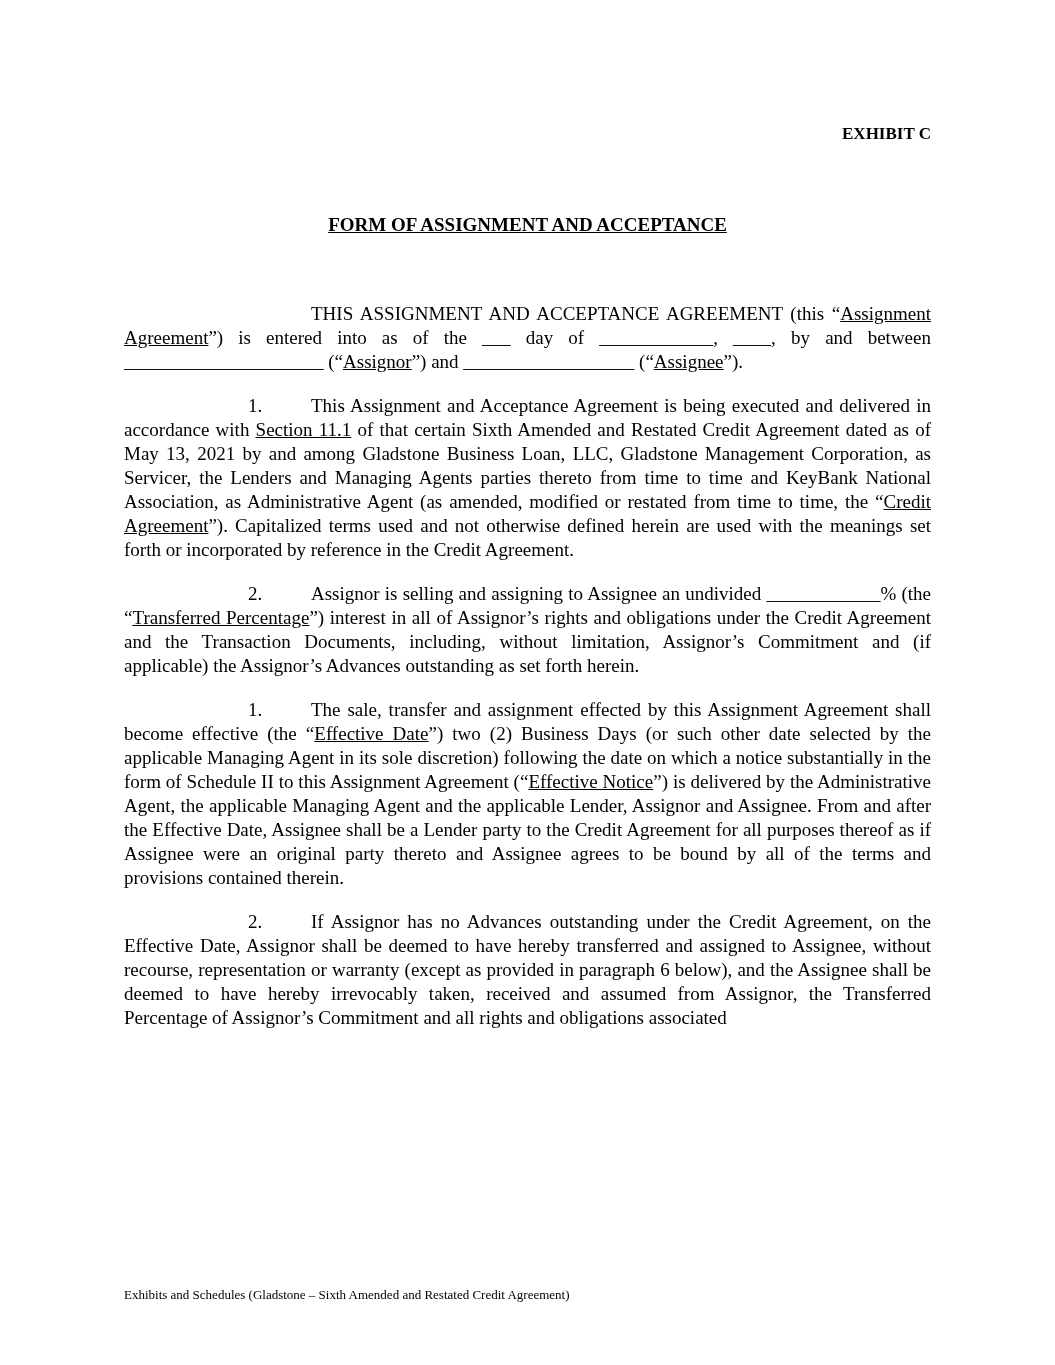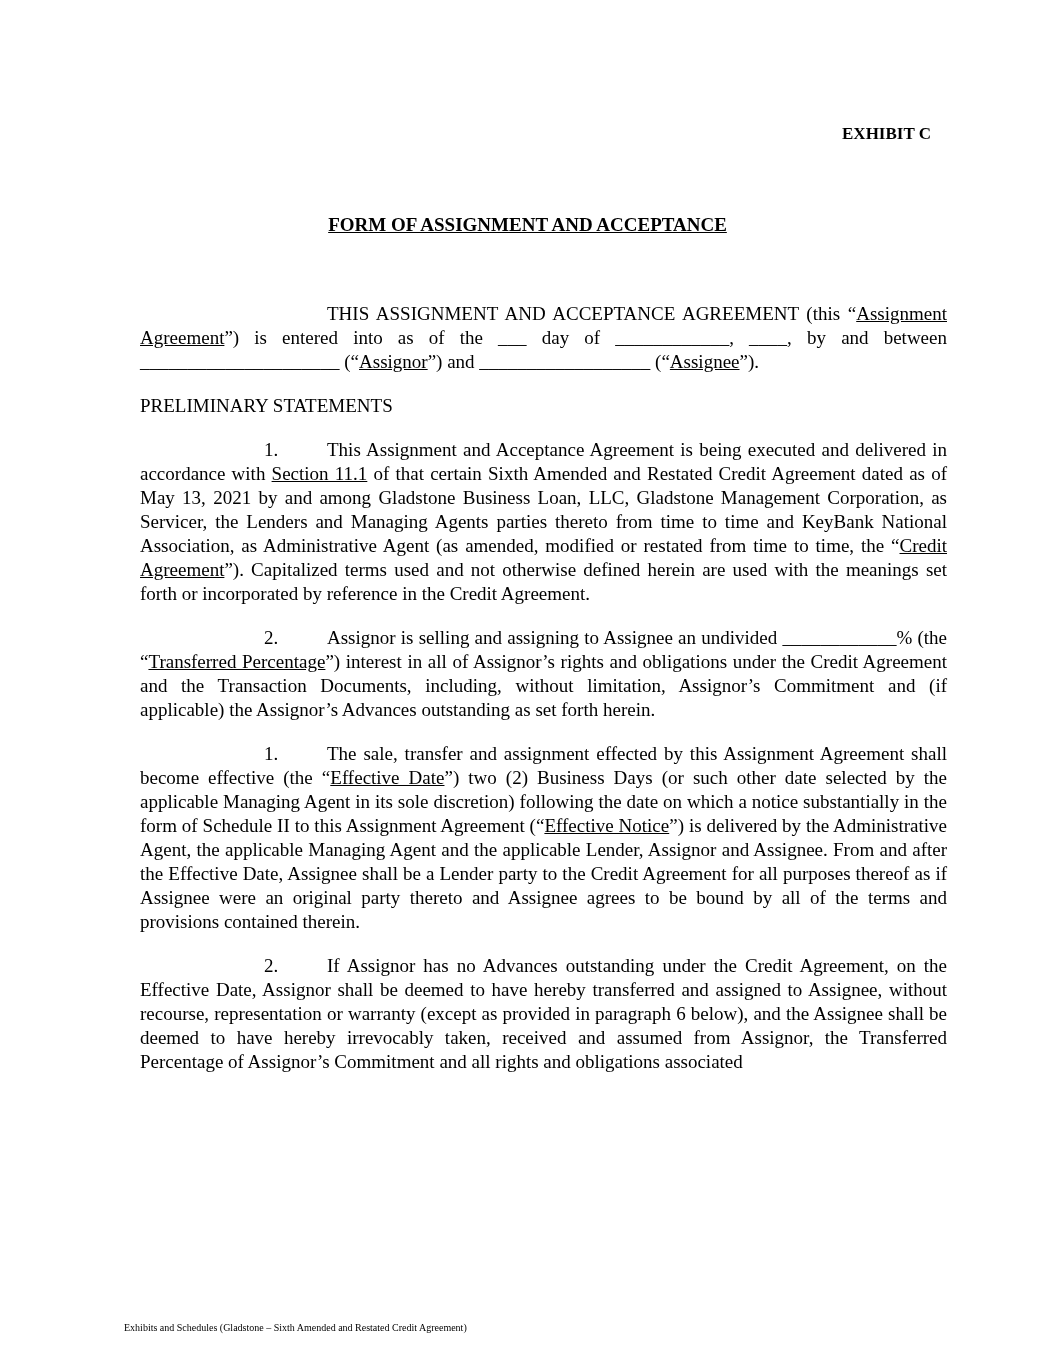--- a/index.html
+++ b/index.html
@@ -2,40 +2,39 @@
 <html><head>
 <meta charset="utf-8">
 <style>
   html, body { margin: 0; padding: 0; background: #ffffff; }
   body { width: 1055px; height: 1365px; position: relative; overflow: hidden;
          font-family: "Liberation Serif", "DejaVu Serif", serif; color: #000; }
   .page { position: absolute; left: 124px; top: 0; width: 807px; }
   .exhibit { position: absolute; top: 124px; right: 0; font-weight: bold; font-size: 17px; }
   .title { position: absolute; top: 214px; left: 0; width: 807px; text-align: center;
            font-weight: bold; font-size: 19px; text-decoration: underline; }
-  .body { position: absolute; top: 302px; left: 16px; width: 807px; font-size: 19px; line-height: 24px; }
+  .body { position: absolute; top: 302px; left: 0; width: 807px; font-size: 19px; line-height: 24px; }
   .p { text-align: justify; margin: 0 0 20px 0; }
   .indent { text-indent: 187px; }
   .num { text-indent: 124px; }
   .num .n { display: inline-block; text-indent: 0; width: 63px; }
   .heading { margin: 0 0 20px 0; }
   u { text-decoration: underline; }
-  .footer { position: absolute; top: 1287px; left: 124px; font-size: 10px; margin-top: 35px; }
+  .footer { position: absolute; top: 1287px; left: 124px; font-size: 13px; }
 </style>
 </head>
 <body>
 
 <div class="page">
   <div class="exhibit">EXHIBIT C</div>
   <div class="title">FORM OF ASSIGNMENT AND ACCEPTANCE</div>
 
   <div class="body">
     <p class="p indent"><span>THIS ASSIGNMENT AND ACCEPTANCE AGREEMENT (this “</span><u>Assignment Agreement</u><span>”) is entered into as of the ___ day of ____________, ____, by and between _____________________ (“</span><u>Assignor</u><span>”) and __________________ (“</span><u>Assignee</u><span>”).</span></p>
 
-    <p class="heading">PRELIMINARY STATEMENTS</p>
 
     <p class="p num"><span class="n">1.</span><span>This Assignment and Acceptance Agreement is being executed and delivered in accordance with </span><u>Section 11.1</u><span> of that certain Sixth Amended and Restated Credit Agreement dated as of May 13, 2021 by and among Gladstone Business Loan, LLC, Gladstone Management Corporation, as Servicer, the Lenders and Managing Agents parties thereto from time to time and KeyBank National Association, as Administrative Agent (as amended, modified or restated from time to time, the “</span><u>Credit Agreement</u><span>”).  Capitalized terms used and not otherwise defined herein are used with the meanings set forth or incorporated by reference in the Credit Agreement.</span></p>
 
     <p class="p num"><span class="n">2.</span><span>Assignor is selling and assigning to Assignee an undivided ____________% (the “</span><u>Transferred Percentage</u><span>”) interest in all of Assignor’s rights and obligations under the Credit Agreement and the Transaction Documents, including, without limitation, Assignor’s Commitment and (if applicable) the Assignor’s Advances outstanding as set forth herein.</span></p>
 
 
 
     <p class="p num"><span class="n">1.</span><span>The sale, transfer and assignment effected by this Assignment Agreement shall become effective (the “</span><u>Effective Date</u><span>”) two (2) Business Days (or such other date selected by the applicable Managing Agent in its sole discretion) following the date on which a notice substantially in the form of Schedule II to this Assignment Agreement (“</span><u>Effective Notice</u><span>”) is delivered by the Administrative Agent, the applicable Managing Agent and the applicable Lender, Assignor and Assignee.  From and after the Effective Date, Assignee shall be a Lender party to the Credit Agreement for all purposes thereof as if Assignee were an original party thereto and Assignee agrees to be bound by all of the terms and provisions contained therein.</span></p>
 
     <p class="p num"><span class="n">2.</span><span>If Assignor has no Advances outstanding under the Credit Agreement, on the Effective Date, Assignor shall be deemed to have hereby transferred and assigned to Assignee, without recourse, representation or warranty (except as provided in paragraph 6 below), and the Assignee shall be deemed to have hereby irrevocably taken, received and assumed from Assignor, the Transferred Percentage of Assignor’s Commitment and all rights and obligations associated</span></p>

